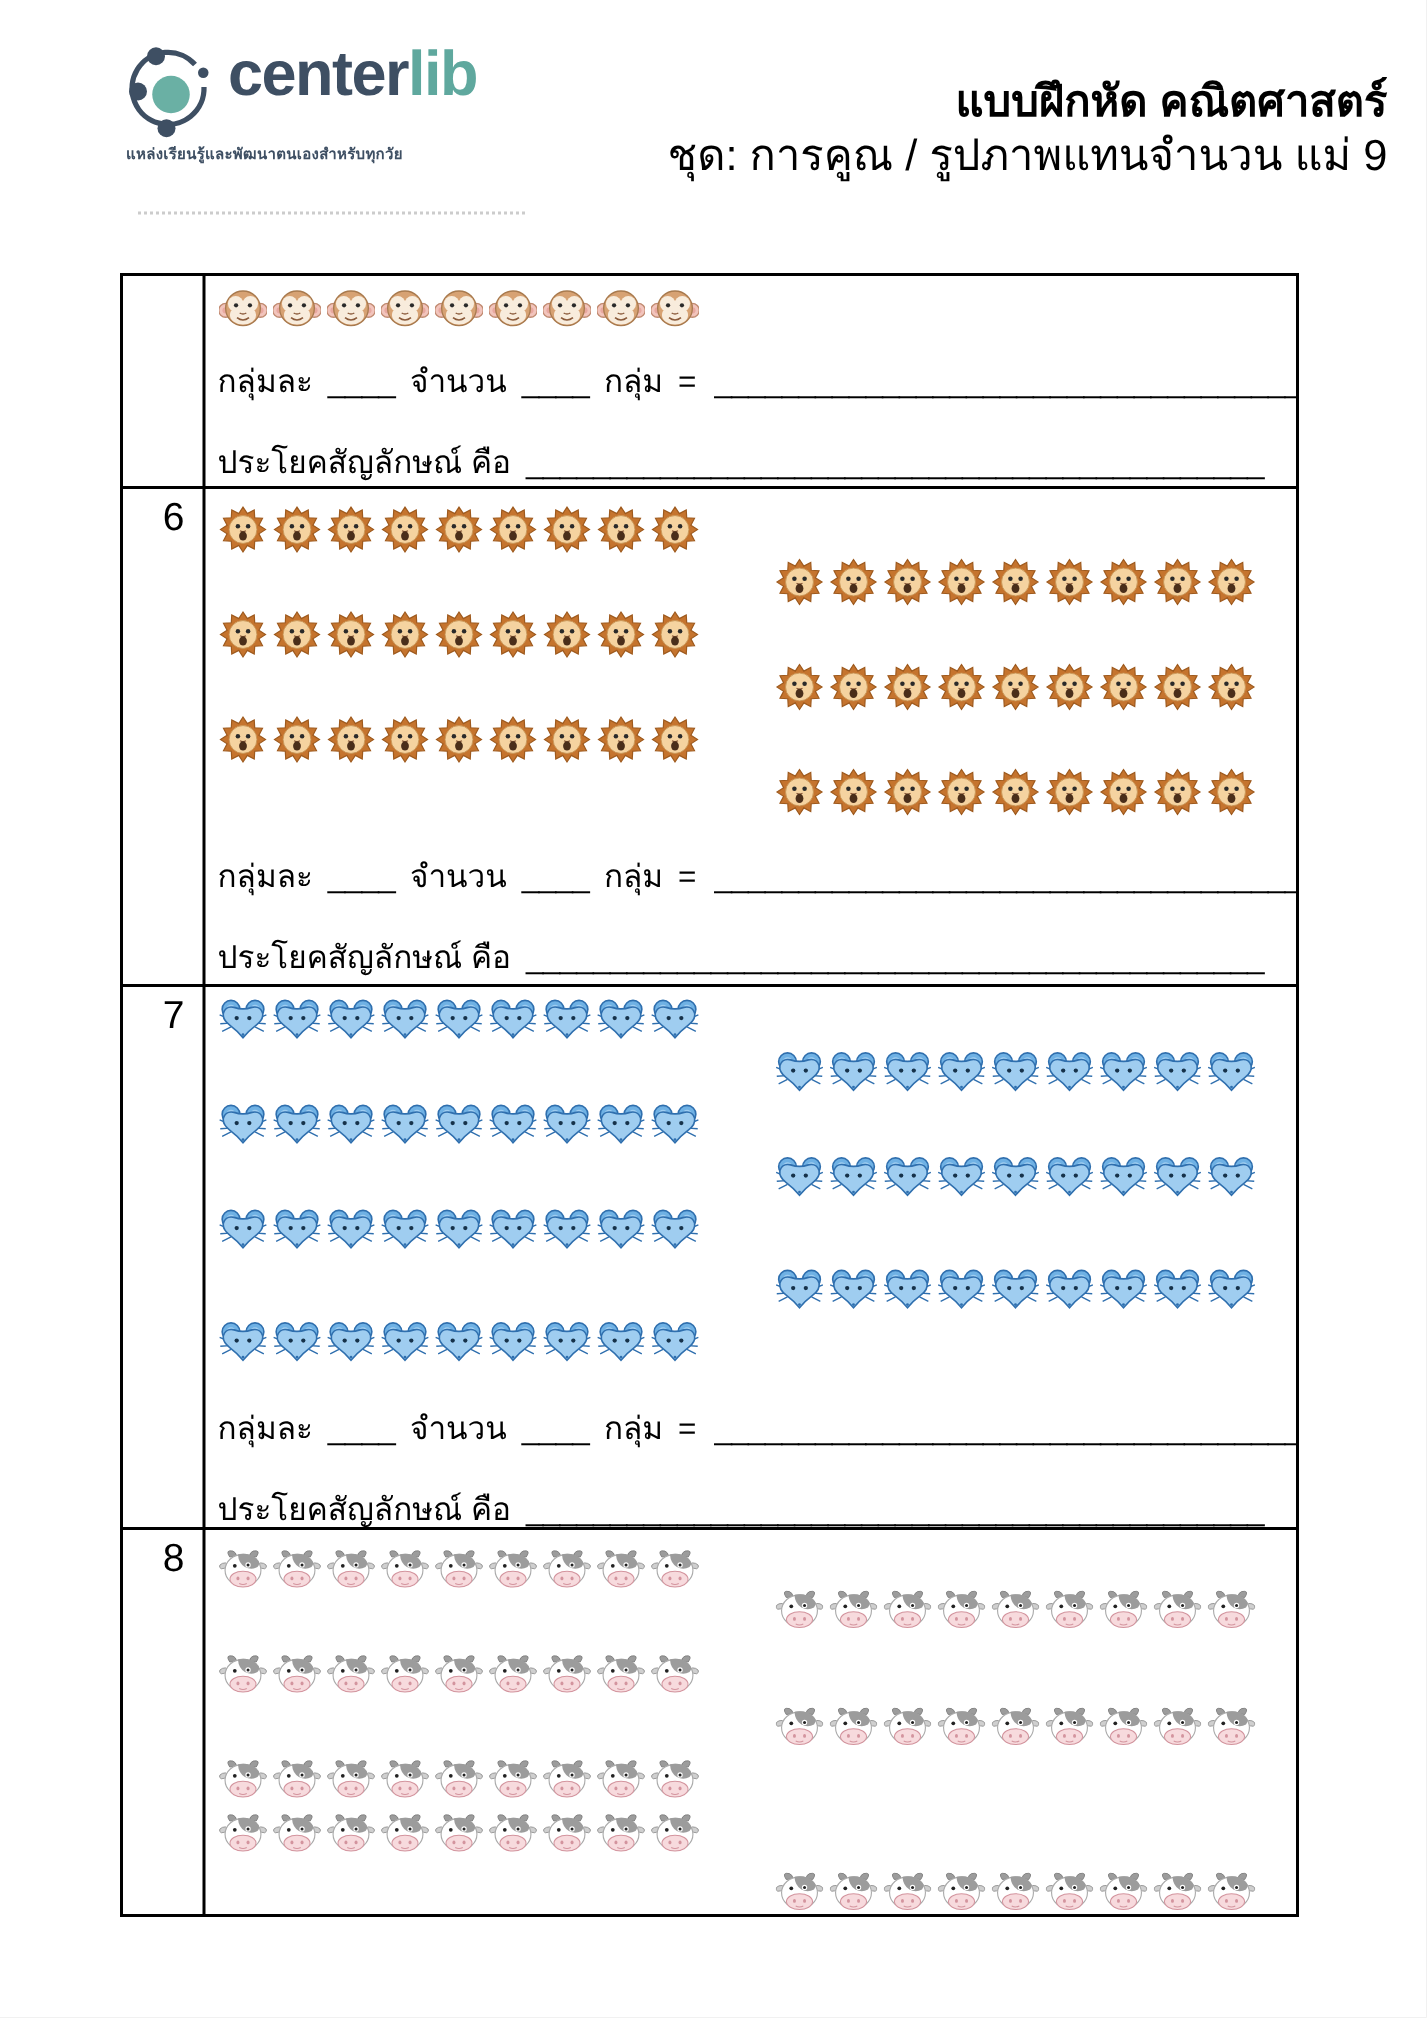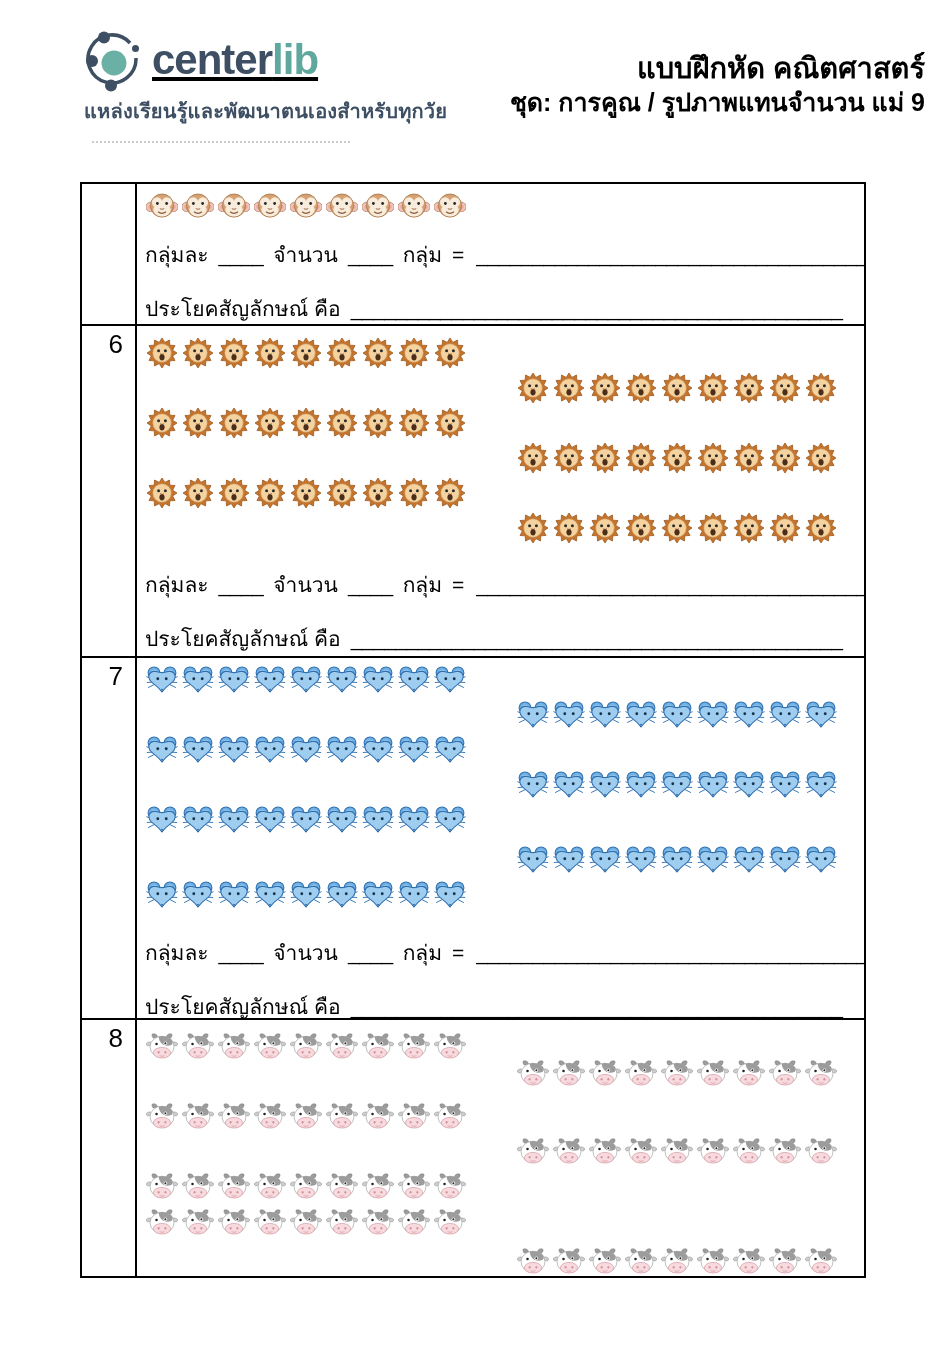--- a/index.html
+++ b/index.html
@@ -3,29 +3,29 @@
 <meta charset="utf-8">
 <style>
   html,body{margin:0;padding:0;background:#e8e8e8;}
   .page{
     position:relative;width:951px;height:1345px;background:#ffffff;
     margin:0 auto;overflow:hidden;
     font-family:"Liberation Sans","DejaVu Sans",sans-serif;color:#000;
   }
   
   .logo-block{position:absolute;left:84px;top:28px;}
-  .logo-row{display:flex;align-items:center;gap:4px;text-decoration:underline;}
+  .logo-row{display:flex;gap:4px;}
   .logo-icon{width:64px;height:64px;}
   .brand{font-size:42px;font-weight:bold;letter-spacing:-1px;line-height:1;}
   .brand .b-center{color:#3e4f63;}
   .brand .b-lib{color:#5fa89e;}
-  .tagline{margin-top:3px;font-size:20px;font-weight:bold;color:#3e4f63;letter-spacing:0.2px;}
+  .tagline{margin-top:3px;font-size:10px;font-weight:bold;color:#3e4f63;letter-spacing:0.2px;}
   .title-block{position:absolute;right:26px;top:52px;text-align:right;}
   .doc-title{font-size:29px;font-weight:bold;line-height:1.15;}
-  .doc-subtitle{font-size:25px;font-weight:bold;margin-top:3px;line-height:1.15;}
+  .doc-subtitle{font-size:29px;font-weight:normal;margin-top:3px;line-height:1.15;}
   .remnant-line{position:absolute;left:92px;top:141px;width:258px;height:0;border-top:2px dotted #cccccc;}
   
   .sheet-table{position:absolute;left:80px;top:182px;width:782px;border:2px solid #000;background:#fff;}
   .sheet-section{display:flex;overflow:hidden;border-bottom:2px solid #000;}
   .sheet-section:last-child{border-bottom:none;}
   .sec-0{height:140px;}
   .sec-1{height:330px;}
   .sec-2{height:360px;}
   .sec-3{height:256px;}
   .num-cell{width:55px;flex:0 0 55px;border-right:2px solid #000;

